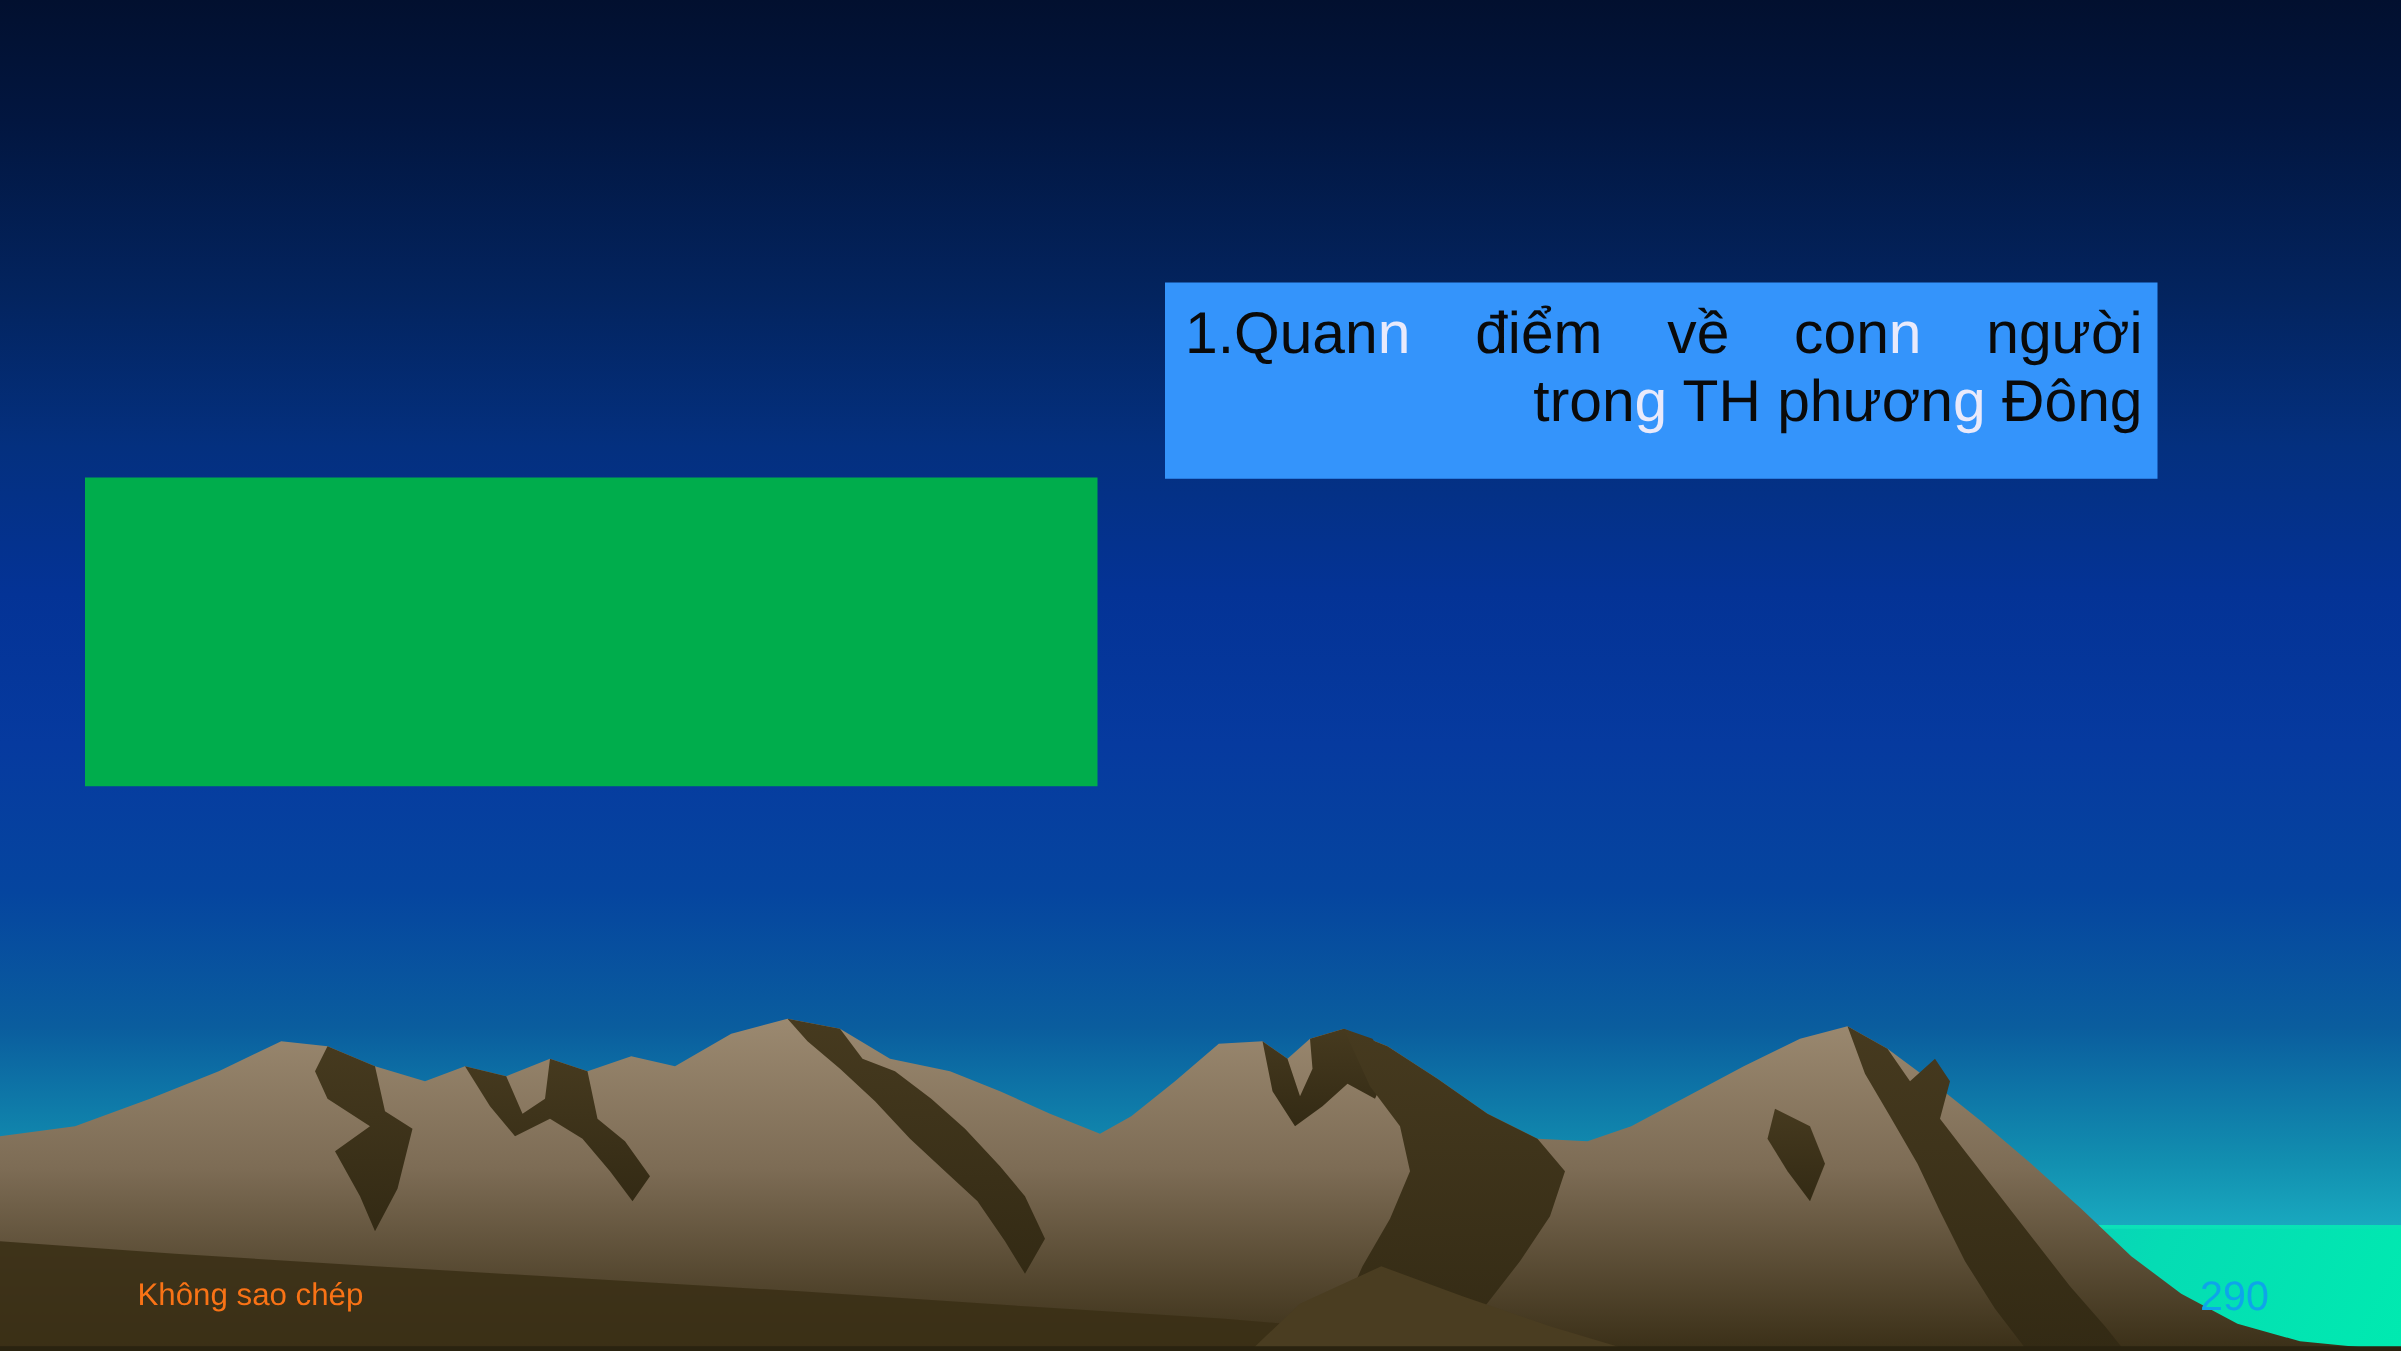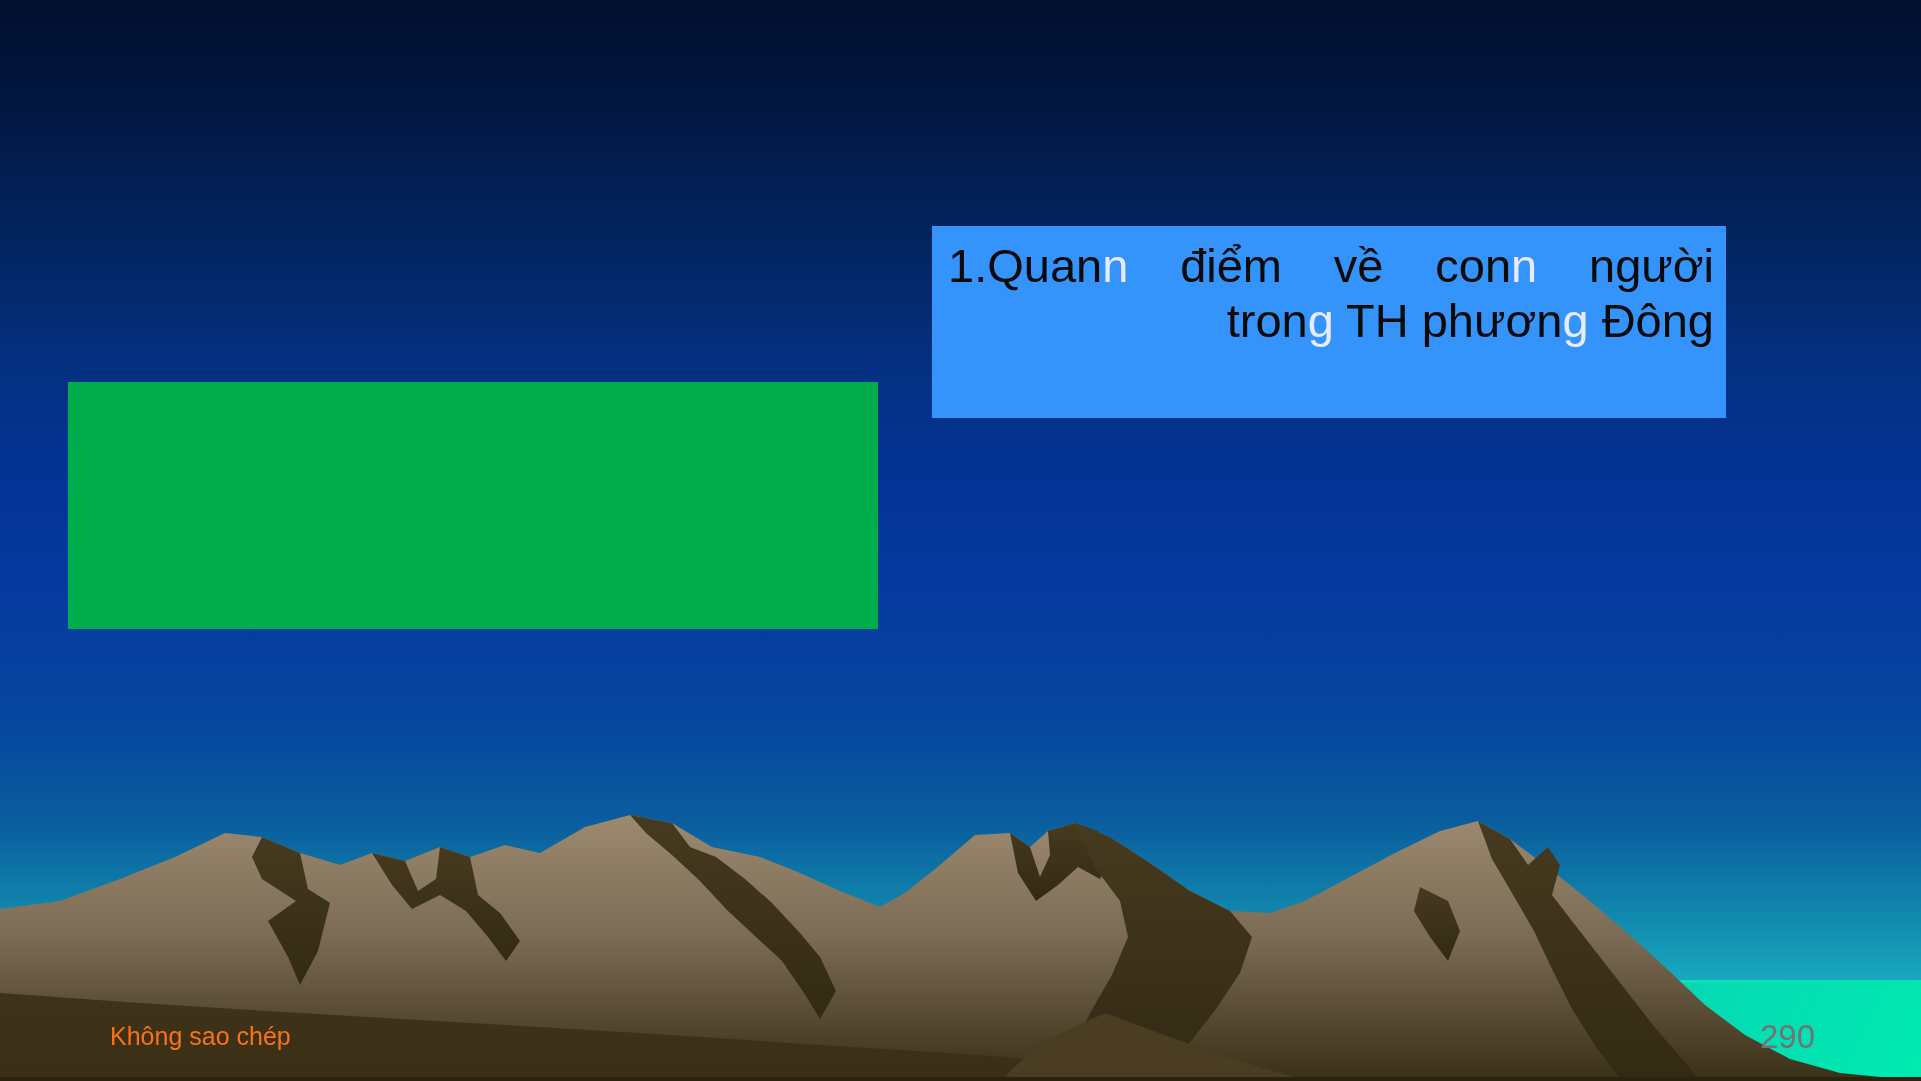--- a/index.html
+++ b/index.html
@@ -74,21 +74,21 @@
     width: 810px;
     height: 247px;
     background: #00ad4c;
   }
 
   .blue-box {
     position: absolute;
     left: 932px;
     top: 226px;
     width: 794px;
-    height: 192px;
+    height: 157px;
     background: #3494fb;
   }
   .teal-box {
     position: absolute;
     left: 932px;
     top: 533px;
     width: 794px;
     height: 191px;
     background: #7fdede;
   }
@@ -134,21 +134,21 @@
     left: 110px;
     top: 1022px;
     font-size: 25px;
     color: #f97316;
   }
   .page-number {
     position: absolute;
     left: 1760px;
     top: 1018px;
     font-size: 33px;
-    color: #737373;
+    color: #0ea5e9;
   }
 </style>
 </head>
 <body>
 
 <div id="slide">
 
   <div class="sky"></div>
   <div class="teal-band"></div>
   <div class="teal-band2"></div>

